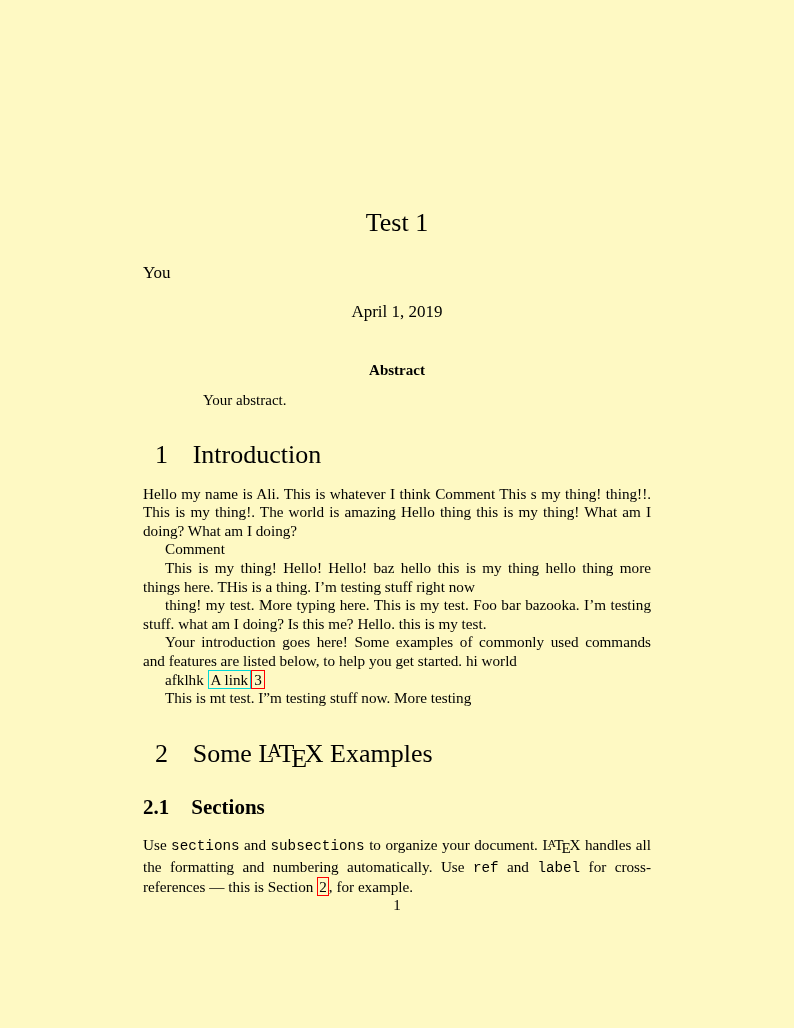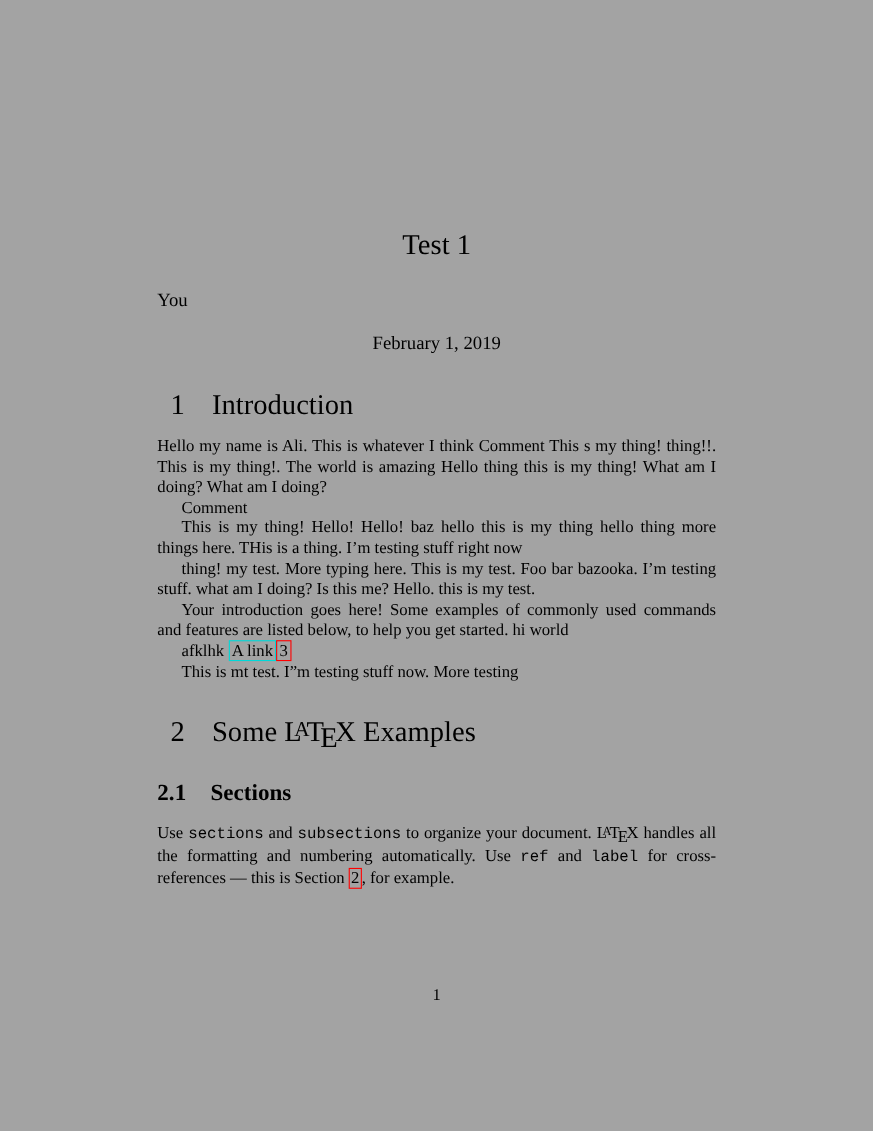--- a/index.html
+++ b/index.html
@@ -1,20 +1,20 @@
 <!DOCTYPE html>
 <html><head>
 <meta charset="utf-8">
 <style>
   html,body { margin:0; padding:0; background:#ffffff; }
   .page {
     position:relative;
     width:794px; height:1028px;
     margin:0 auto;
-    background:#a3a3a3;
+    background:#fef9c3;
     color:#000000;
     font-family:"Liberation Serif","DejaVu Serif",serif;
     overflow:hidden;
   }
   .content { width:508px; margin:0 auto; padding-top:208px; }
 
   .doc-title  { font-size:26px; font-weight:400; text-align:center; margin:0; line-height:1.15; }
   .doc-author { font-size:17px; margin-top:25px; }
   .doc-date   { font-size:17px; text-align:center; margin-top:19px; }
 
@@ -47,22 +47,26 @@
             text-align:center; font-size:15px; }
 </style>
 </head>
 <body>
 
 <div class="page">
   <div class="content">
 
     <h1 class="doc-title">Test 1</h1>
     <div class="doc-author">You</div>
-    <div class="doc-date">February 1, 2019</div>
+    <div class="doc-date">April 1, 2019</div>
 
+    <section>
+      <div class="abstract-heading">Abstract</div>
+      <p class="abstract-body">Your abstract.</p>
+    </section>
 
     <h2 class="section-heading"><span class="sec-num">1</span><span>Introduction</span></h2>
 
     <p class="par first-par">Hello my name is Ali. This is whatever I think Comment This s my thing! thing!!. This is my thing!. The world is amazing Hello thing this is my thing! What am I doing? What am I doing?</p>
     <p class="par indent">Comment</p>
     <p class="par indent">This is my thing! Hello! Hello! baz hello this is my thing hello thing more things here. THis is a thing. I’m testing stuff right now</p>
     <p class="par indent">thing! my test. More typing here. This is my test. Foo bar bazooka. I’m testing stuff. what am I doing? Is this me? Hello. this is my test.</p>
     <p class="par indent">Your introduction goes here! Some examples of commonly used commands and features are listed below, to help you get started. hi world</p>
     <p class="par indent"><span>afklhk </span><a href="#" class="ulink">A link</a><a href="#" class="citelink">3</a></p>
     <p class="par indent">This is mt test. I”m testing stuff now. More testing</p>

